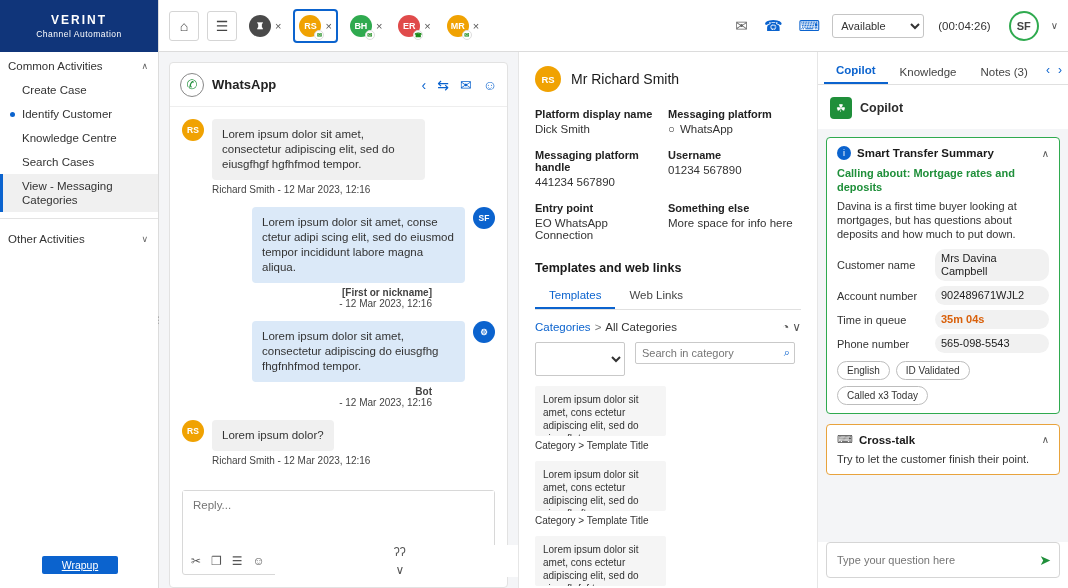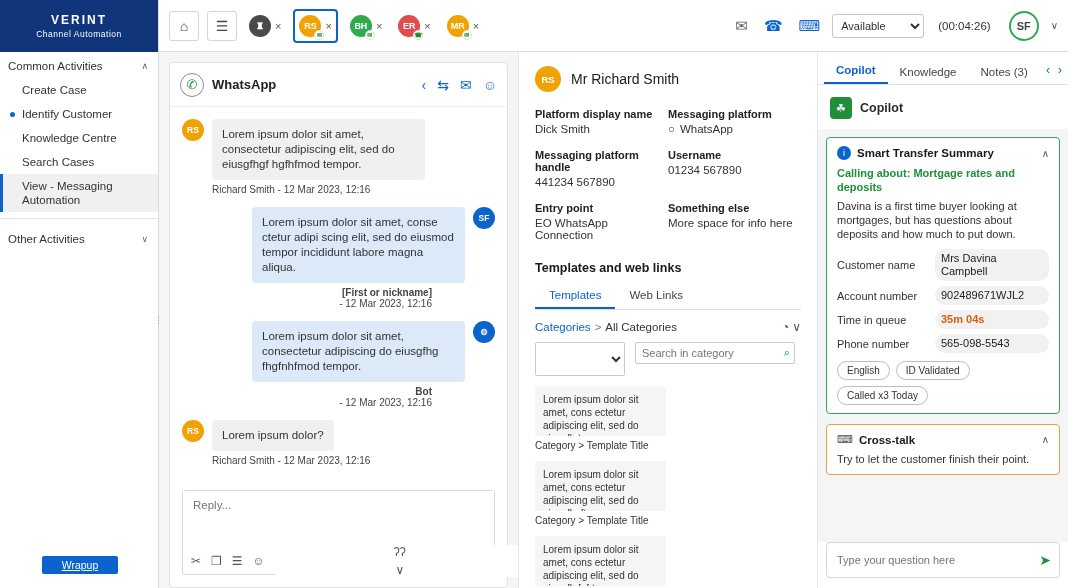--- a/index.html
+++ b/index.html
@@ -148,21 +148,21 @@
       <span class="dot"></span>
       <span>Identify Customer</span>
     </div>
     <div class="nav-item">
       <span>Knowledge Centre</span>
     </div>
     <div class="nav-item">
       <span>Search Cases</span>
     </div>
     <div class="nav-item active">
-      <span>View - Messaging Automation</span>
+      <span>View - Messaging Categories</span>
     </div>
 
     <div class="sep"></div>
 
     <div class="group-head">
       <span>Other Activities</span>
       <span class="chev">∨</span>
     </div>
 
     <div class="grip">⋮</div>

